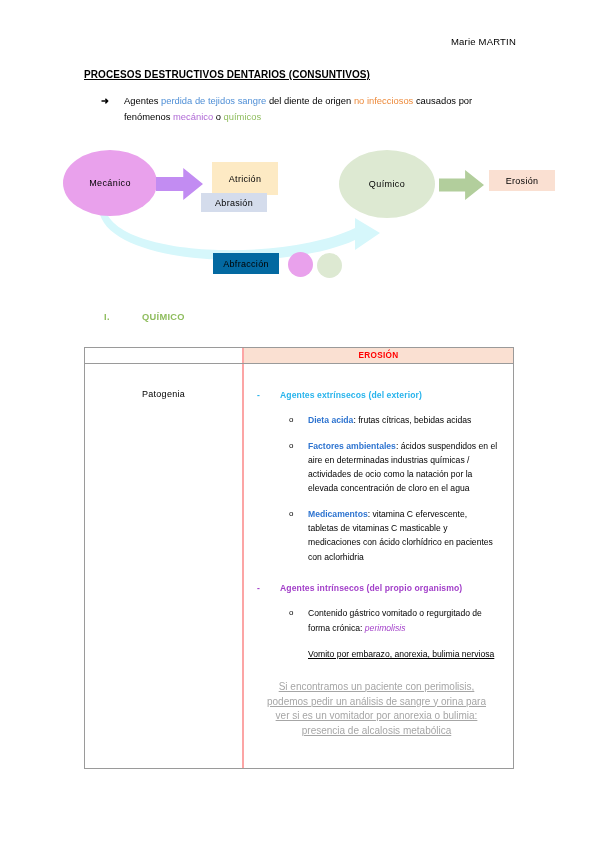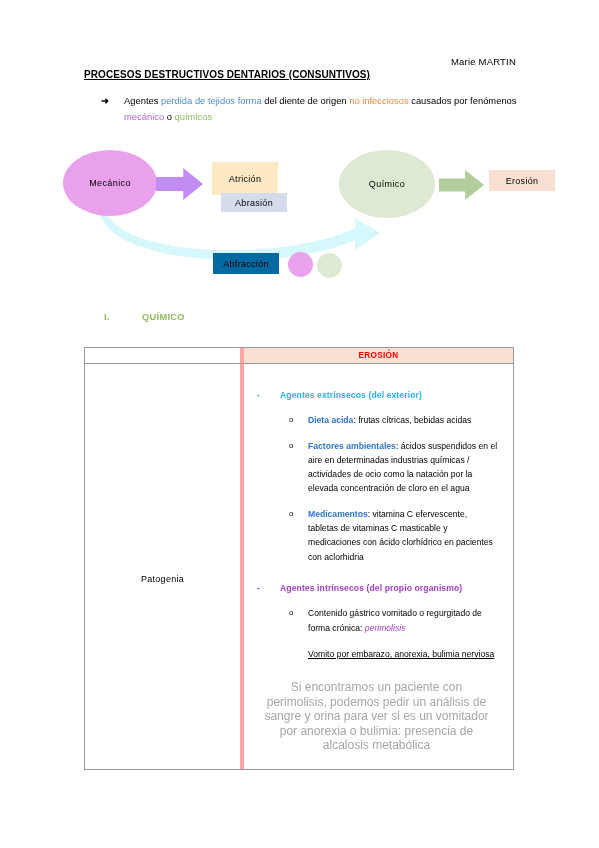--- a/index.html
+++ b/index.html
@@ -24,21 +24,20 @@
   }
 
   
   .author {
     position: absolute;
     top: 36px;
     right: 83px;
     font-size: 9.5px;
     letter-spacing: 0.2px;
     white-space: nowrap;
-    margin-top: 20px;
   }
 
   .doc-title {
     position: absolute;
     top: 69px;
     left: 84px;
     font-size: 10px;
     font-weight: bold;
     text-decoration: underline;
     letter-spacing: 0.1px;
@@ -131,21 +130,21 @@
     letter-spacing: 0.3px;
   }
   .box-atricion {
     left: 157px;
     top: 22px;
     width: 66px;
     height: 33px;
     background: #fdeac4;
   }
   .box-abrasion {
-    left: 166px;
+    left: 146px;
     top: 53px;
     width: 66px;
     height: 19px;
     background: #d4dcec;
   }
   .box-erosion {
     left: 434px;
     top: 30px;
     width: 66px;
     height: 21px;
@@ -199,22 +198,21 @@
     top: 347px;
     width: 430px;
     border: 1px solid #9a9a9a;
     border-collapse: collapse;
     box-sizing: border-box;
   }
   .table-row { display: flex; }
   .cell-left {
     width: 159px;
     box-sizing: border-box;
-    border-right: 4px solid #fca5a5;
-    align-items: center;
+    border-right: 2px solid #fca5a5;
   }
   .cell-right {
     flex: 1;
     box-sizing: border-box;
   }
 
   .hdr-row { border-bottom: 1px solid #9a9a9a; }
   .hdr-left  { height: 15px; }
   .hdr-right {
     height: 15px;
@@ -273,36 +271,37 @@
     margin-top: 12px;
     text-decoration: underline;
   }
 
   .note {
     margin-left: 18px;
     margin-right: 8px;
     margin-top: 19px;
     color: #a6a6a6;
     text-align: center;
-    font-size: 12px;
+    font-size: 10px;
     line-height: 14.5px;
+    text-decoration: underline;
   }
 </style>
 </head>
 <body>
 
 <div class="page">
 
   <div class="author">Marie MARTIN</div>
 
   <div class="doc-title">PROCESOS DESTRUCTIVOS DENTARIOS (CONSUNTIVOS)</div>
 
   <div class="intro">
     <span class="arrow-glyph">➜</span>
-    <span class="intro-text"><span>Agentes </span><span class="c-blue">perdida de tejidos forma</span><span> del diente de origen </span><span class="c-orange">no infecciosos</span><span> causados por fenómenos </span><span class="c-purple">mecánico</span><span> o </span><span class="c-green">químicos</span></span>
+    <span class="intro-text"><span>Agentes </span><span class="c-blue">perdida de tejidos sangre</span><span> del diente de origen </span><span class="c-orange">no infecciosos</span><span> causados por fenómenos </span><span class="c-purple">mecánico</span><span> o </span><span class="c-green">químicos</span></span>
   </div>
 
   <div class="diagram">
 
     <svg class="curve-arrow" viewBox="0 0 350 72" xmlns="http://www.w3.org/2000/svg">
       <path d="M 50 8 C 60 58, 230 62, 300 28 L 300 18 L 325 33 L 300 50 L 300 40 C 232 72, 52 68, 44 10 Z" fill="#d6f7fb"></path>
     </svg>
 
     <div class="ellipse ell-mec">
       <span>Mecánico</span>

